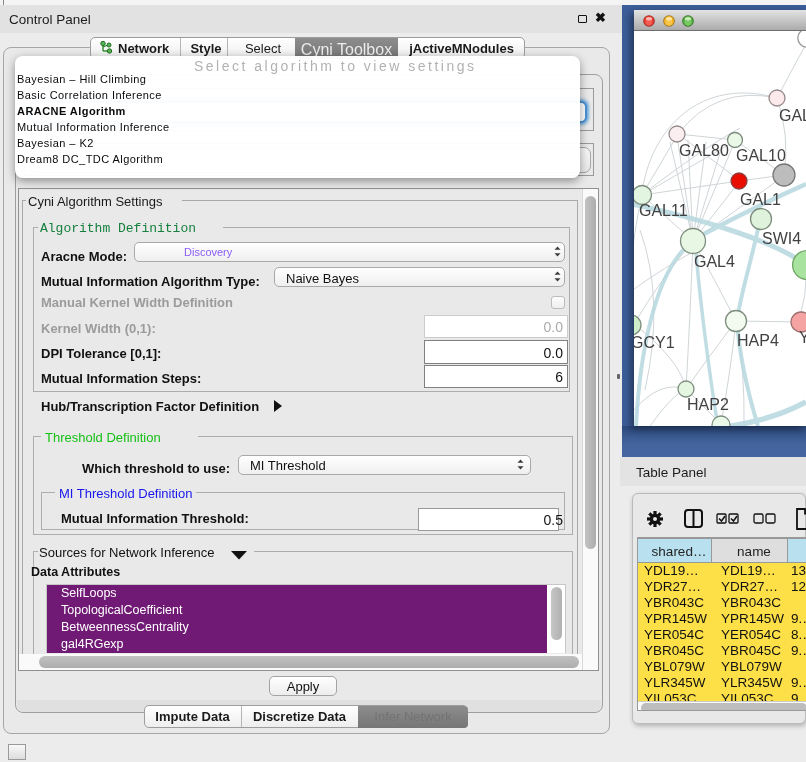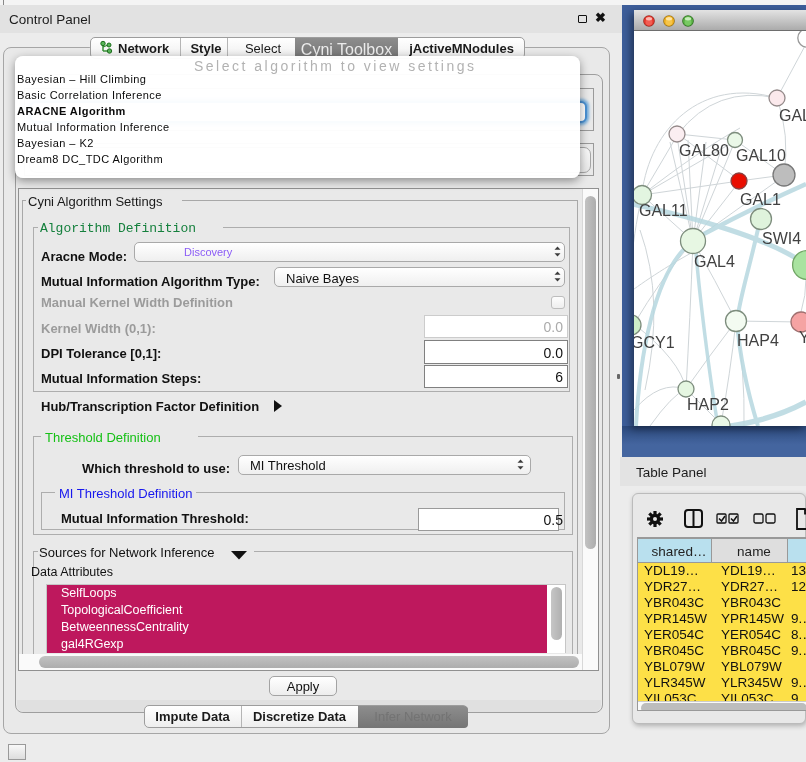--- a/index.html
+++ b/index.html
@@ -126,24 +126,24 @@
 <div class="abs" style="left:418px;top:508px;width:141px;height:23px;border:1px solid #9a9a9a;background:#fff;"></div>
 <div class="abs" style="left:425px;top:512px;width:138px;text-align:right;font-size:14px;color:#111;">0.5</div>
 
 <div class="abs" style="left:33px;top:551px;width:540px;height:119px;border:1px solid #adadad;border-top:none;border-bottom:none;"></div>
 <div class="abs" style="left:33px;top:551px;width:5px;height:1px;background:#adadad;"></div>
 <div class="abs" style="left:254px;top:551px;width:319px;height:1px;background:#adadad;"></div>
 <div class="abs" style="left:39px;top:545px;font-size:13px;color:#111;">Sources for Network Inference</div>
 <svg class="abs" style="left:230px;top:549px;" width="18" height="12">
     <path d="M1 2 L17 2 L9 10.5 Z" fill="#111"></path>
   </svg>
-<div class="abs" style="left:31px;top:565px;font-size:12.5px;font-weight:normal;color:#111;">Data Attributes</div>
+<div class="abs" style="left:31px;top:565px;font-size:12.5px;font-weight:bold;color:#111;">Data Attributes</div>
 
 <div class="abs" style="left:46px;top:584px;width:520px;height:69px;background:#fff;border:1px solid #c6c6c6;border-bottom:none;"></div>
-<div class="abs" style="left:47px;top:585px;width:500px;height:68px;background:#be185d;color:#fff;font-size:12.5px;line-height:17px;padding-left:14px;overflow:hidden;">SelfLoops<br>TopologicalCoefficient<br>BetweennessCentrality<br>gal4RGexp</div>
+<div class="abs" style="left:47px;top:585px;width:500px;height:68px;background:#701a75;color:#fff;font-size:12.5px;line-height:17px;padding-left:14px;overflow:hidden;">SelfLoops<br>TopologicalCoefficient<br>BetweennessCentrality<br>gal4RGexp</div>
 <div class="abs" style="left:551px;top:587px;width:11px;height:53px;background:linear-gradient(90deg,#c6c6c6,#b0b0b0);border-radius:6px;"></div>
 
 <div class="abs" style="left:269px;top:676px;width:68px;height:20px;border:1px solid #a3a3a3;border-radius:5px;background:linear-gradient(#ffffff,#ededed);"></div>
 <div class="abs" style="left:269px;top:679px;width:68px;text-align:center;font-size:13px;color:#111;">Apply</div>
 
 <div class="abs" style="left:144px;top:705px;width:324px;height:23px;border:1px solid #9d9d9d;border-radius:5px;background:linear-gradient(#ffffff,#eeeeee);"></div>
 <div class="abs" style="left:144px;top:709px;width:97px;text-align:center;font-size:13px;font-weight:bold;color:#1a1a1a;">Impute Data</div>
 <div class="abs" style="left:241px;top:706px;width:1px;height:21px;background:#b5b5b5;"></div>
 <div class="abs" style="left:241px;top:709px;width:117px;text-align:center;font-size:13px;font-weight:bold;color:#1a1a1a;">Discretize Data</div>
 <div class="abs" style="left:358px;top:705.5px;width:110px;height:22px;background:linear-gradient(#8d8d8d,#757575);border-radius:0 4px 4px 0;"></div>

